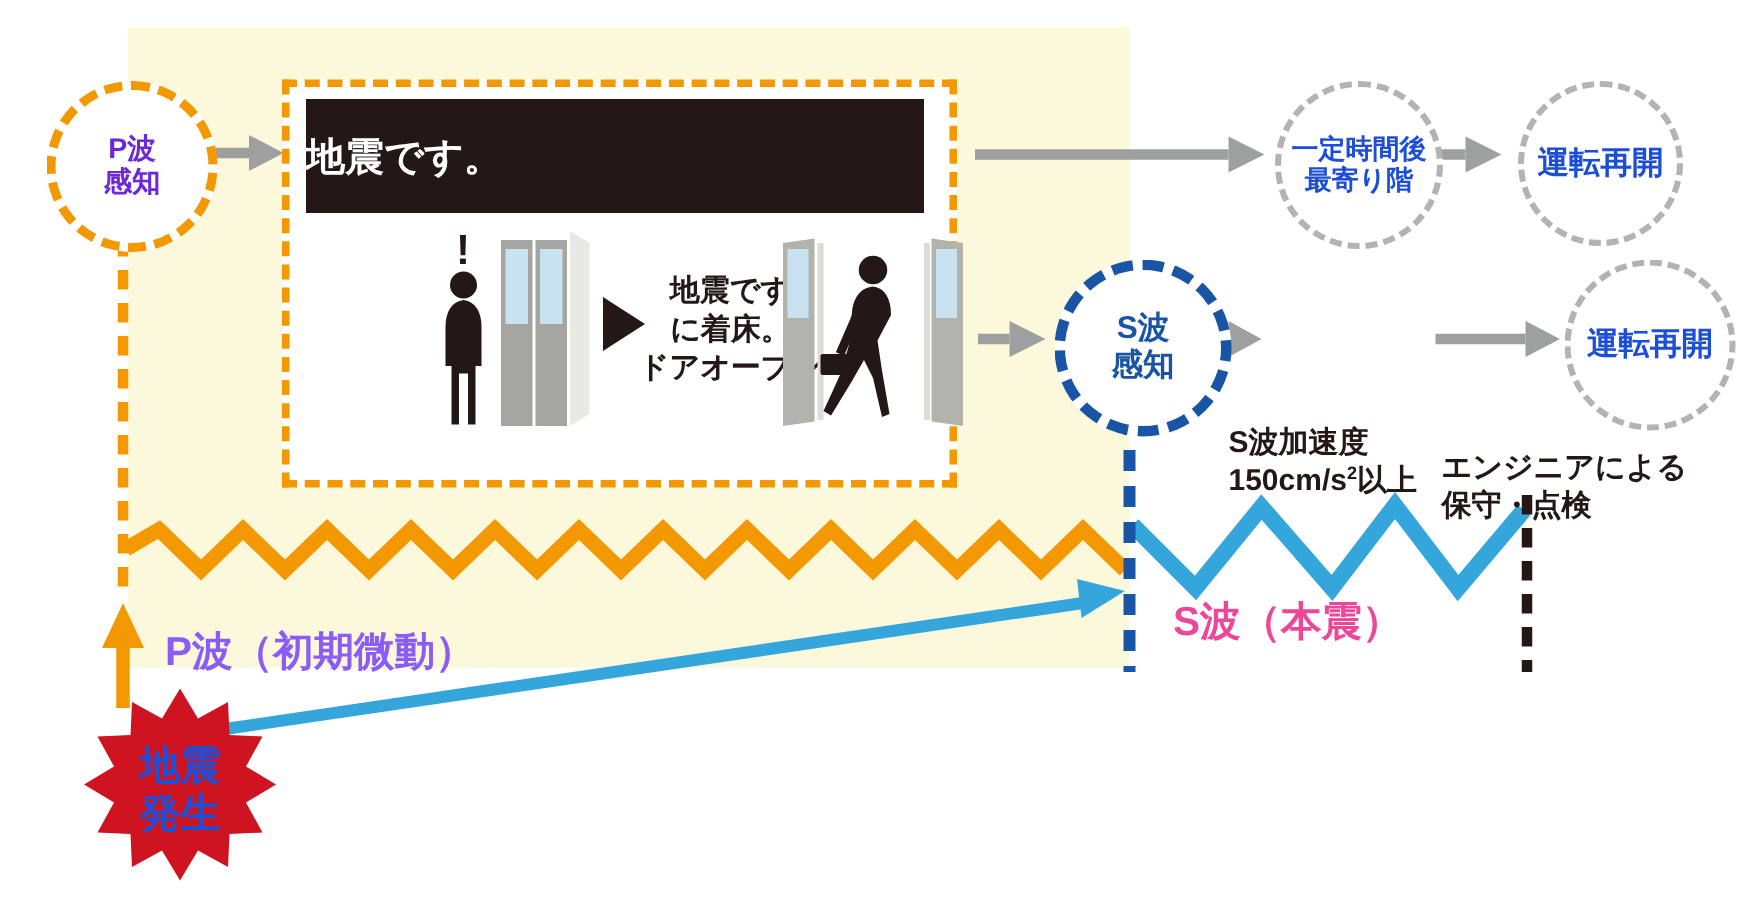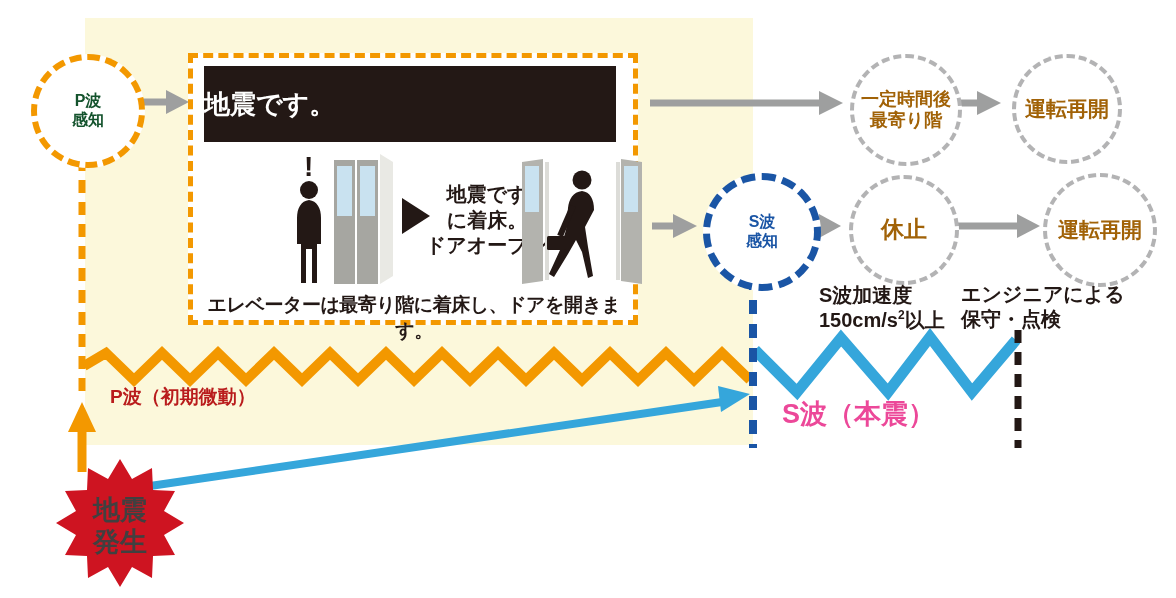--- a/index.html
+++ b/index.html
@@ -9,46 +9,46 @@
     font-weight:bold;color:#231815;background:#ffffff;
   }
   .abs{position:absolute;}
   #yellow-bg{left:85px;top:18px;width:668px;height:427px;background:#FCF8DB;z-index:1;}
   #lineart{left:0;top:0;width:1176px;height:598px;z-index:2;}
   .circle{
     border-radius:50%;background:#ffffff;z-index:3;
     display:flex;flex-direction:column;align-items:center;justify-content:center;
     text-align:center;line-height:1.18;
   }
-  .gray-circle{border:4px dashed #B3B3B4;color:#a16207;font-size:20px;}
-  #p-wave-circle{left:31px;top:54px;width:102px;height:102px;border:6px dashed #F39800;color:#14532d;font-size:16px;}
-  #s-wave-circle{left:703px;top:173px;width:104px;height:104px;border:7px dashed #1A55A5;color:#1A55A5;font-size:16px;}
+  .gray-circle{border:4px dashed #B3B3B4;color:#1d4ed8;font-size:20px;}
+  #p-wave-circle{left:31px;top:54px;width:102px;height:102px;border:6px dashed #F39800;color:#6d28d9;font-size:19px;}
+  #s-wave-circle{left:703px;top:173px;width:104px;height:104px;border:7px dashed #1A55A5;color:#1A55A5;font-size:21px;}
   #auto-return-circle{left:850px;top:54px;width:104px;height:104px;font-size:18px;}
   #restart-top-circle{left:1012px;top:54px;width:102px;height:102px;font-size:21px;}
   #pause-circle{left:849px;top:175px;width:102px;height:102px;font-size:23px;}
   #restart-bottom-circle{left:1043px;top:173px;width:106px;height:106px;font-size:21px;}
   #announcement-panel{
     left:188px;top:53px;width:450px;height:272px;background:#ffffff;
     border:5px dashed #F39800;box-sizing:border-box;z-index:3;
   }
   #banner{left:204px;top:66px;width:412px;height:76px;background:#231815;color:#ffffff;
     display:flex;flex-direction:column;align-items:flex-start;justify-content:center;
     font-size:26px;line-height:1.32;z-index:4;text-align:center;}
   #initial-tremor-label{left:192px;top:188px;width:108px;text-align:center;font-size:21px;line-height:1.25;z-index:4;}
   #nearest-floor-label{left:423px;top:182px;width:128px;text-align:center;font-size:20px;line-height:1.28;z-index:4;}
   #panel-caption{left:198px;top:292px;width:432px;text-align:center;font-size:19px;letter-spacing:-0.5px;z-index:4;}
   #pointer-triangle{left:402px;top:198px;width:0;height:0;z-index:4;
     border-top:18px solid transparent;border-bottom:18px solid transparent;border-left:28px solid #231815;}
   .illus{z-index:4;}
   #s-accel-note{left:819px;top:283px;font-size:20px;line-height:1.25;z-index:3;color:#231815;}
   #s-accel-note sup{font-size:12px;}
-  #engineer-note{left:961px;top:282px;font-size:20px;line-height:1.25;z-index:3;color:#231815;}
-  #p-wave-label{left:110px;top:384px;font-size:19px;color:#b91c1c;z-index:3;}
+  #engineer-note{left:961px;top:300px;font-size:20px;line-height:1.25;z-index:3;color:#231815;}
+  #p-wave-label{left:110px;top:416px;font-size:27px;color:#8b5cf6;z-index:3;}
   #s-wave-label{left:782px;top:396px;font-size:27px;color:#ec4899;z-index:3;}
-  #quake-star-label{left:60px;top:494px;width:120px;text-align:center;color:#404040;
+  #quake-star-label{left:60px;top:494px;width:120px;text-align:center;color:#1d4ed8;
     font-size:27px;line-height:1.2;z-index:3;}
 </style>
 </head>
 <body>
 
 <div id="stage">
 
   <div id="yellow-bg" class="abs"></div>
 
   <svg id="lineart" class="abs" viewBox="0 0 1176 598">
@@ -128,36 +128,32 @@
     <rect x="25" y="12" width="4" height="118" fill="#DCDCD8"></rect>
     <polygon points="101,9 122,12 122,134 101,131" fill="#B3B3AE"></polygon>
     <rect x="104" y="16" width="14" height="46" fill="#C9E2F0"></rect>
     <rect x="96" y="12" width="4" height="118" fill="#DCDCD8"></rect>
     <circle cx="62" cy="30" r="9.5" fill="#231815"></circle>
     <path d="M62,41 C53,42 49,49 48,58 L46,80 L40,100 L29,124 L34,127 L48,104 L56,90 L62,102 L68,128 L73,126 L68,97 L65,77 L74,60 C74,49 70,42 62,41 Z" fill="#231815"></path>
     <path d="M53,56 L40,86" stroke="#231815" stroke-width="6" fill="none"></path>
     <rect x="27" y="86" width="19" height="14" rx="1.5" fill="#231815"></rect>
   </svg>
 
-  <div id="panel-caption" class="abs">エレベーターは最寄り階に着床し、ドアを開きます。</div>
 
   <div id="auto-return-circle" class="abs circle gray-circle">
     <span>一定時間後</span>
     <span>最寄り階</span>
   </div>
   <div id="restart-top-circle" class="abs circle gray-circle">
     <span>運転再開</span>
   </div>
 
   <div id="s-wave-circle" class="abs circle">
     <span>S波</span>
     <span>感知</span>
-  </div>
-  <div id="pause-circle" class="abs circle gray-circle">
-    <span>休止</span>
   </div>
   <div id="restart-bottom-circle" class="abs circle gray-circle">
     <span>運転再開</span>
   </div>
 
   <div id="s-accel-note" class="abs">
     <span>S波加速度</span><br>
     <span>150cm/s</span><sup>2</sup><span>以上</span>
   </div>
   <div id="engineer-note" class="abs">

